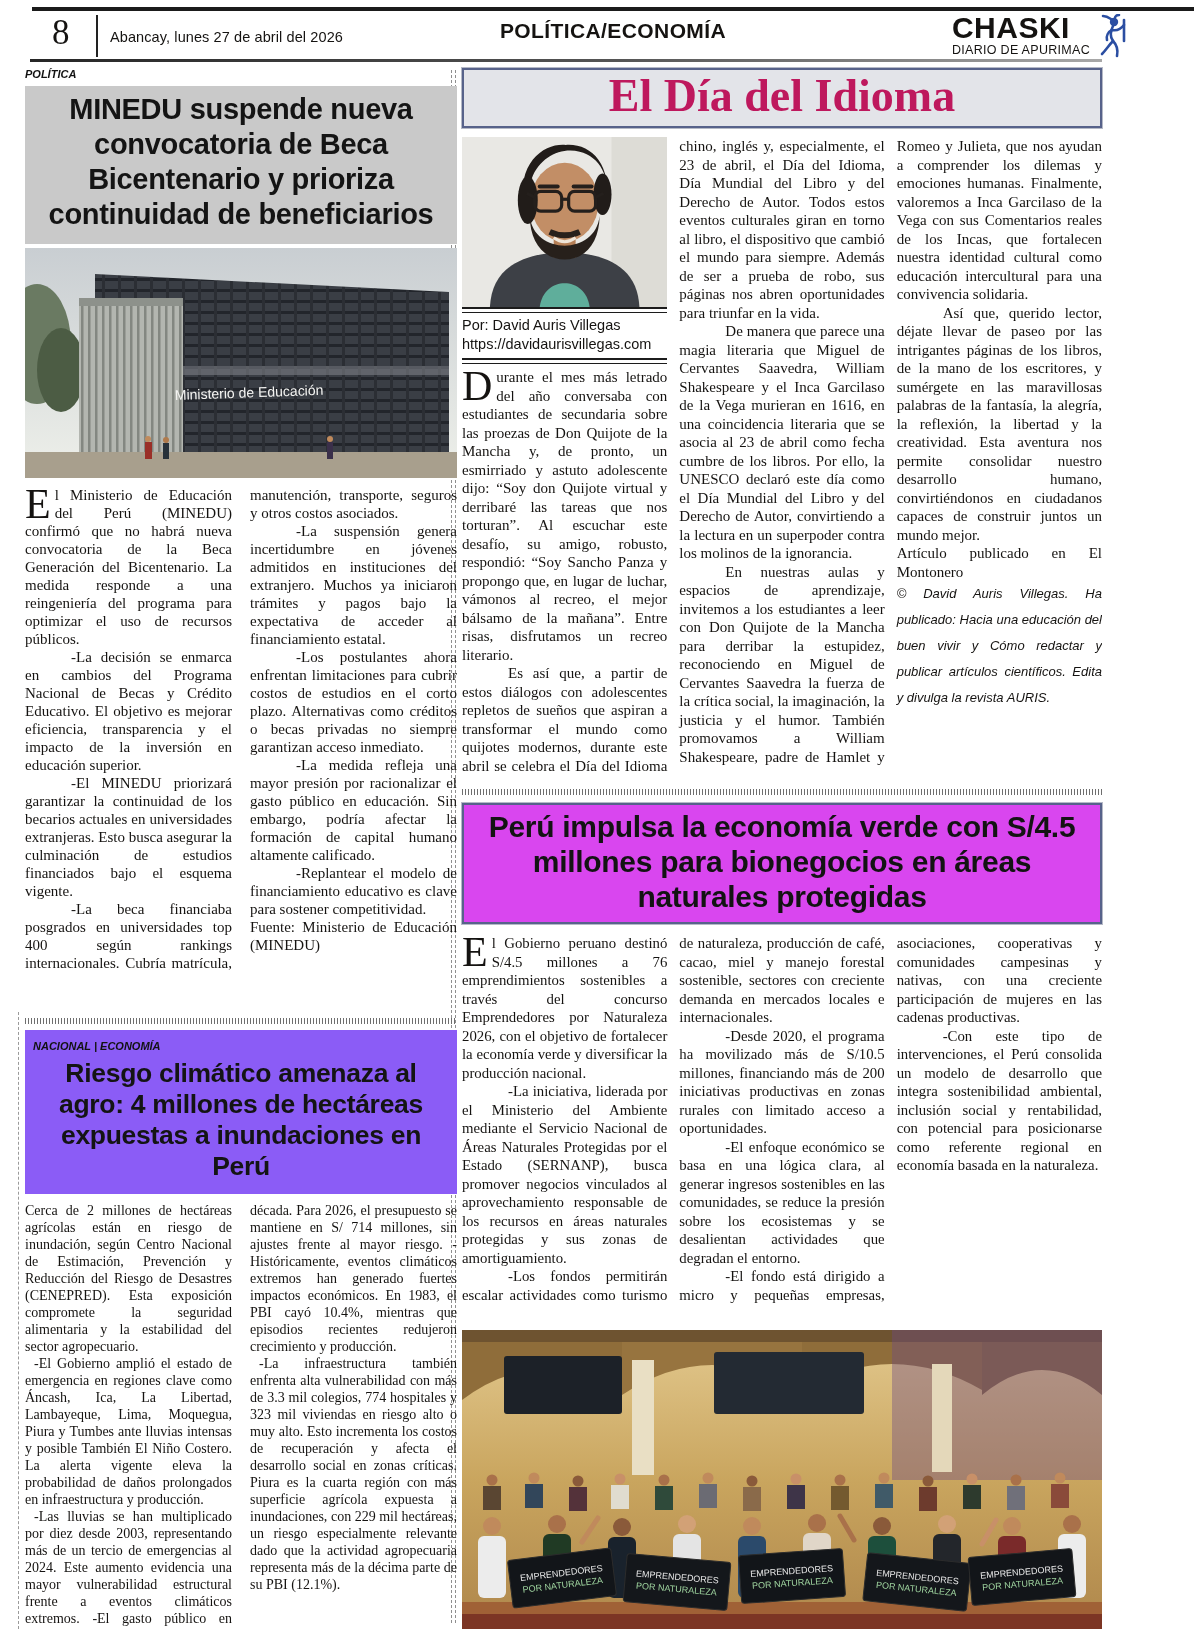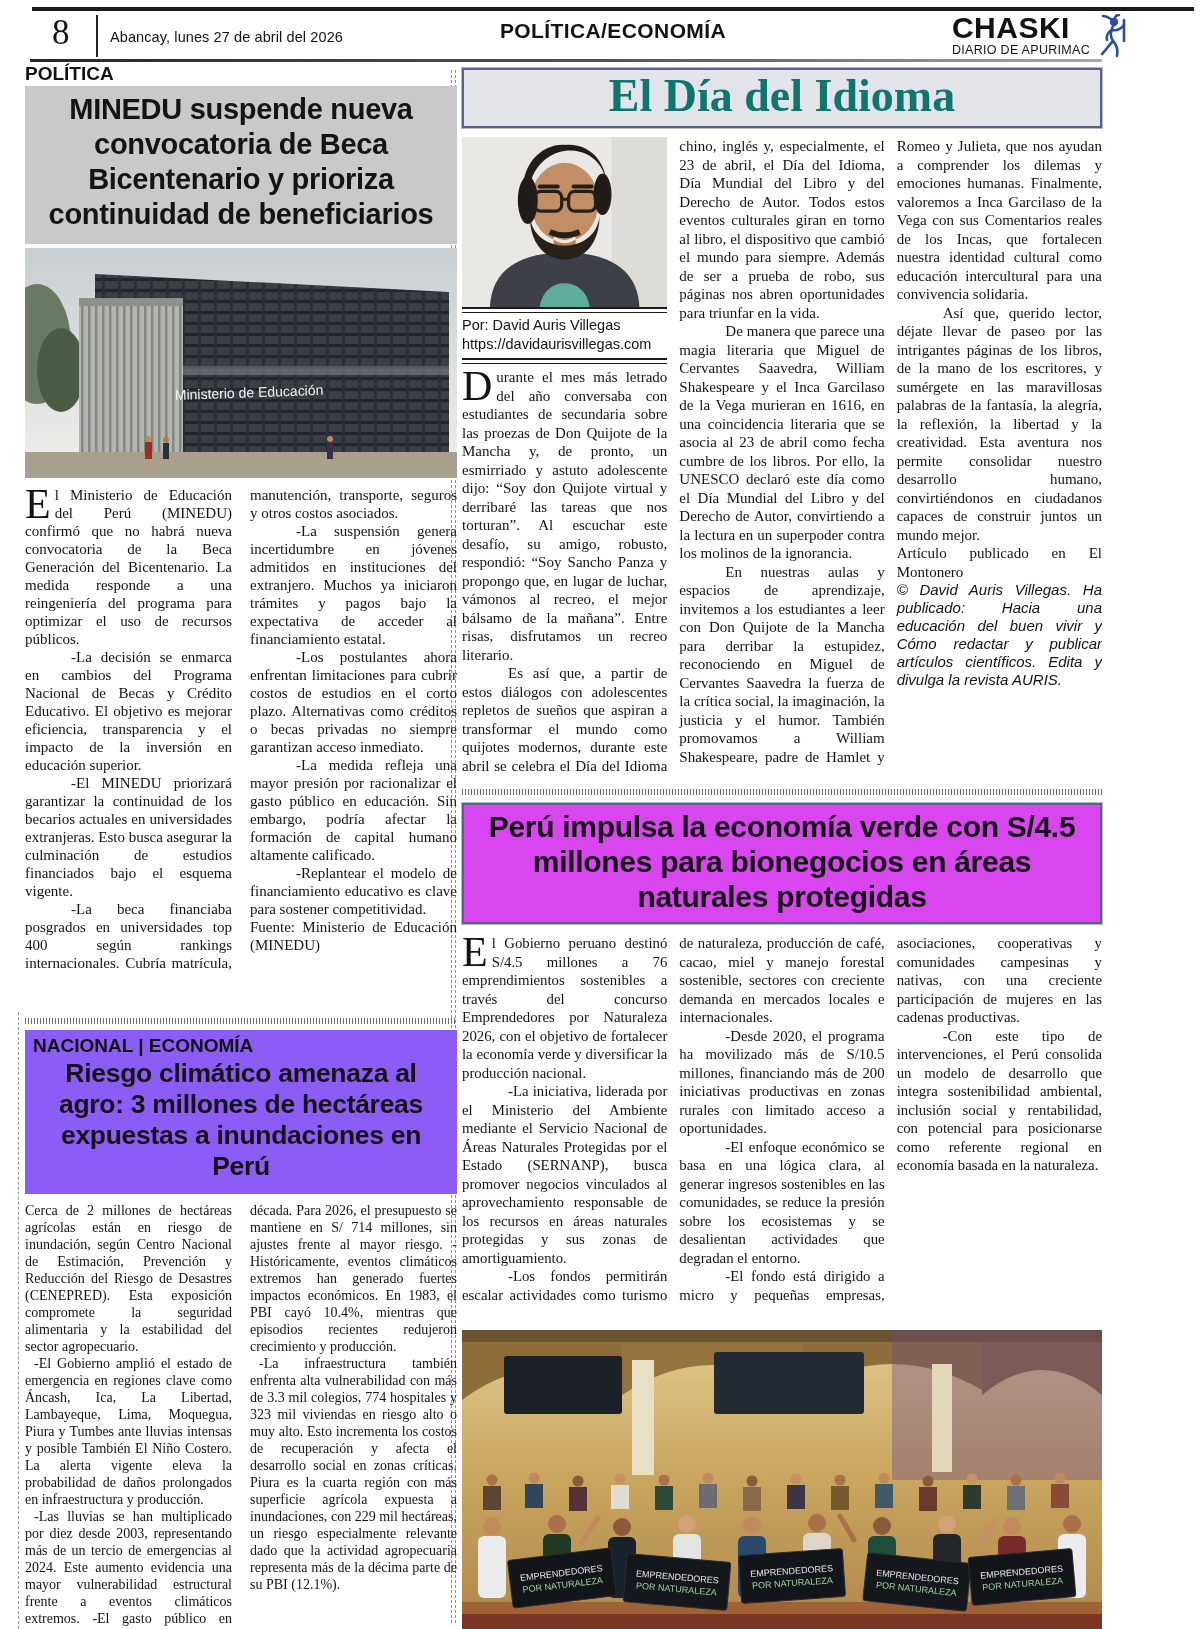--- a/index.html
+++ b/index.html
@@ -24,22 +24,22 @@
     background:linear-gradient(90deg,#262626 0%,#555 55%,#a8a8a8 100%);}
 
   
   .col-left{position:absolute;left:25px;top:64px;width:432px;}
   .col-right{position:absolute;left:462px;top:64px;width:640px;}
   .vsep{position:absolute;left:451px;top:70px;height:1553px;width:3px;
     border-left:1px dashed #8f8f8f;border-right:1px dashed #8f8f8f;}
   .vsep-left{position:absolute;left:18px;top:1012px;height:617px;width:0;border-left:1px dashed #9a9a9a;}
 
   
-  .kicker{font-family:"Liberation Sans",sans-serif;font-weight:bold;
-    font-size:19px;line-height:20px;color:#121212;}
+  .kicker{font-family:"Liberation Sans",sans-serif;font-style:italic;font-weight:bold;
+    font-size:11px;line-height:20px;color:#121212;}
   .hatch{height:6px;background:repeating-linear-gradient(90deg,#6e6e6e 0 1px,transparent 1px 3px);}
   .rule2{border-top:2px solid #1c1c1c;border-bottom:1px solid #1c1c1c;height:3px;}
   p{margin:0;text-align:justify;-webkit-hyphens:auto;hyphens:auto;}
   .ind{text-indent:46px;}
   .ind-s{text-indent:9px;}
   .noind{text-indent:0;}
   .src{text-indent:0;}
   .dc{float:left;font-size:42px;line-height:33px;padding:2px 4px 0 0;}
 
   
@@ -54,31 +54,31 @@
   .hatch-l{margin:34px 0 0 0;}
   .gray-wrap{background:#8b5cf6;margin-top:6px;padding:6px 8px 12px;}
   .hl-sub{font-family:"Liberation Sans",sans-serif;font-weight:bold;font-size:26.5px;
     line-height:31px;text-align:center;letter-spacing:-.3px;margin-top:2px;color:#141414;}
   .riesgo-body{margin-top:8px;height:470px;column-count:2;column-gap:18px;column-fill:auto;
     font-size:14px;line-height:17px;overflow:hidden;}
 
   
   .title-box{border:2px solid #57628a;box-shadow:0 0 0 1px #b5b9c6;}
   .serif-title{margin-top:4px;background:#e3e4e9;font-family:"Liberation Serif",serif;
-    font-weight:bold;font-size:46px;line-height:50px;text-align:center;color:#0f766e;
+    font-weight:bold;font-size:46px;line-height:50px;text-align:center;color:#be185d;
     padding:1px 0 5px;}
   .idioma-body{margin-top:9px;height:642px;column-count:3;column-gap:12px;column-fill:auto;
     font-size:15px;line-height:18.5px;overflow:hidden;}
   figure{margin:0 0 4px 0;break-inside:avoid;}
   .photo-portrait{display:block;width:100%;height:170px;}
   figcaption{font-family:"Liberation Sans",sans-serif;font-size:14.5px;line-height:19px;
     padding:3px 0 4px;text-align:left;}
   .note{text-indent:0;}
-  .credit{font-family:"Liberation Sans",sans-serif;font-style:italic;font-size:15px;
-    line-height:18px;text-indent:0;}
+  .credit{font-family:"Liberation Sans",sans-serif;font-style:italic;font-size:13px;
+    line-height:26px;text-indent:0;}
 
   
   .hatch-r{margin:10px 0 8px 0;}
   .sans-title{background:#d946ef;font-family:"Liberation Sans",sans-serif;font-weight:bold;
     font-size:30px;line-height:35px;text-align:center;letter-spacing:-.3px;color:#131313;
     padding:4px 2px 8px;}
   .verde-body{margin-top:10px;height:388px;column-count:3;column-gap:12px;column-fill:auto;
     font-size:14.8px;line-height:18.5px;overflow:hidden;}
   .photo-ceremony{display:block;width:640px;height:336px;margin-top:8px;}
 </style>
@@ -165,21 +165,21 @@
       <p class="ind">-Los postulantes ahora enfrentan limitaciones para cubrir costos de estudios en el corto plazo. Alternativas como créditos o becas privadas no siempre garantizan acceso inmediato.</p>
       <p class="ind">-La medida refleja una mayor presión por racionalizar el gasto público en educación. Sin embargo, podría afectar la formación de capital humano altamente calificado.</p>
       <p class="ind">-Replantear el modelo de financiamiento educativo es clave para sostener competitividad.</p>
       <p class="src">Fuente: Ministerio de Educación (MINEDU)</p>
     </div>
 
     <div class="hatch hatch-l"></div>
 
     <div class="gray-wrap">
       <div class="kicker">NACIONAL | ECONOMÍA</div>
-      <div class="hl-sub">Riesgo climático amenaza al agro: 3 millones de hectáreas expuestas a inundaciones en Perú</div>
+      <div class="hl-sub">Riesgo climático amenaza al agro: 4 millones de hectáreas expuestas a inundaciones en Perú</div>
     </div>
 
     <div class="riesgo-body">
       <p class="noind">Cerca de 2 millones de hectáreas agrícolas están en riesgo de inundación, según Centro Nacional de Estimación, Prevención y Reducción del Riesgo de Desastres (CENEPRED). Esta exposición compromete la seguridad alimentaria y la estabilidad del sector agropecuario.</p>
       <p class="ind-s">-El Gobierno amplió el estado de emergencia en regiones clave como Áncash, Ica, La Libertad, Lambayeque, Lima, Moquegua, Piura y Tumbes ante lluvias intensas y posible También El Niño Costero. La alerta vigente eleva la probabilidad de daños prolongados en infraestructura y producción.</p>
       <p class="ind-s">-Las lluvias se han multiplicado por diez desde 2003, representando más de un tercio de emergencias al 2024. Este aumento evidencia una mayor vulnerabilidad estructural frente a eventos climáticos extremos. -El gasto público en gestión de riesgos promedia S/ 741 millones anuales en la última década. Para 2026, el presupuesto se mantiene en S/ 714 millones, sin ajustes frente al mayor riesgo. -Históricamente, eventos climáticos extremos han generado fuertes impactos económicos. En 1983, el PBI cayó 10.4%, mientras que episodios recientes redujeron crecimiento y producción.</p>
       <p class="ind-s">-La infraestructura también enfrenta alta vulnerabilidad con más de 3.3 mil colegios, 774 hospitales y 323 mil viviendas en riesgo alto o muy alto. Esto incrementa los costos de recuperación y afecta el desarrollo social en zonas críticas. Piura es la cuarta región con más superficie agrícola expuesta a inundaciones, con 229 mil hectáreas, un riesgo especialmente relevante dado que la actividad agropecuaria representa más de la décima parte de su PBI (12.1%).</p>
 
     </div>
   </div>

